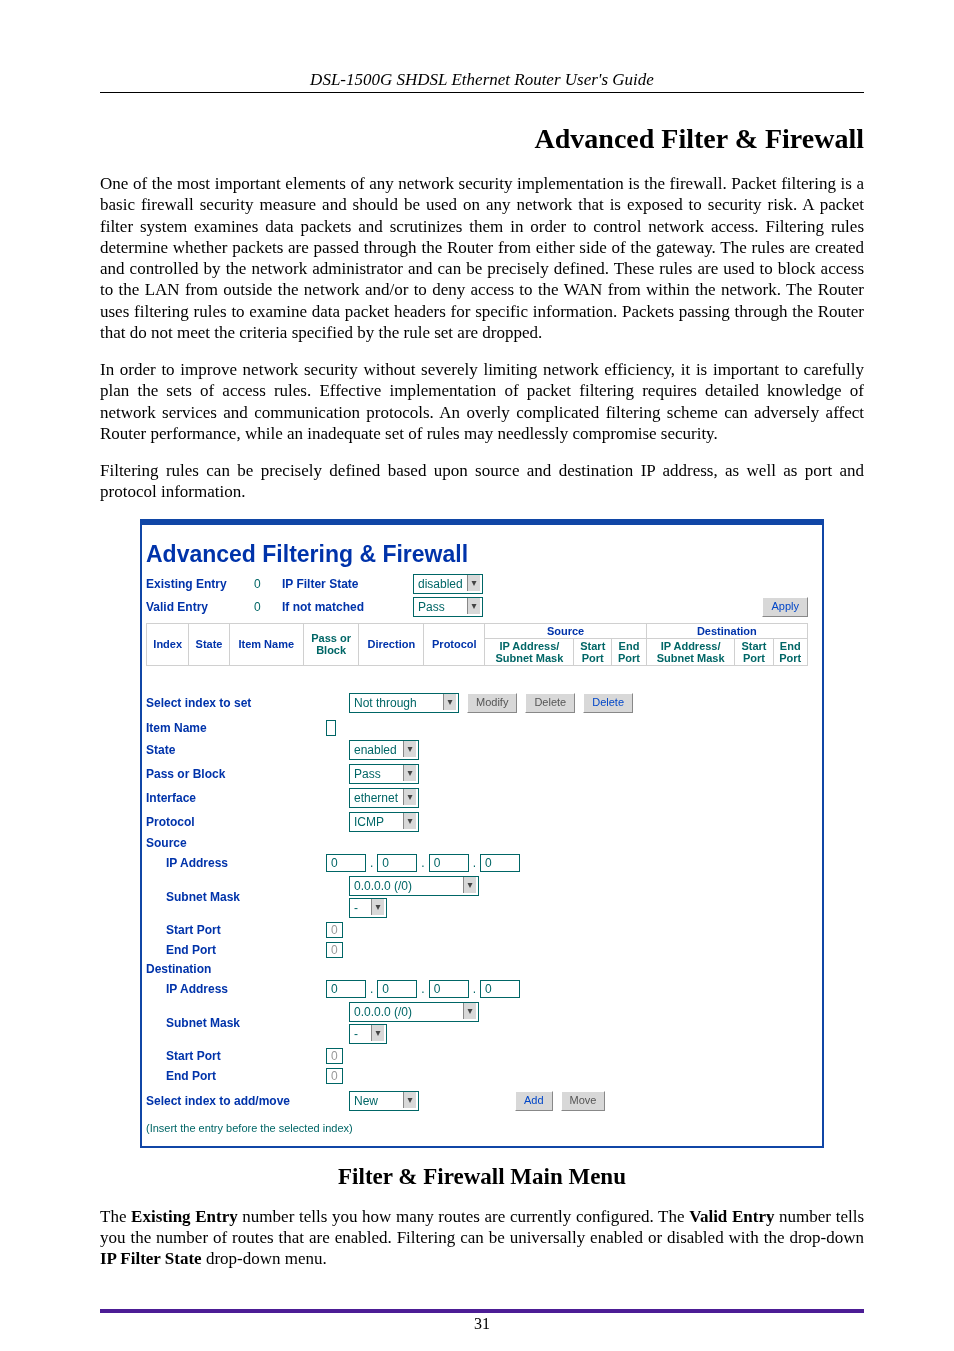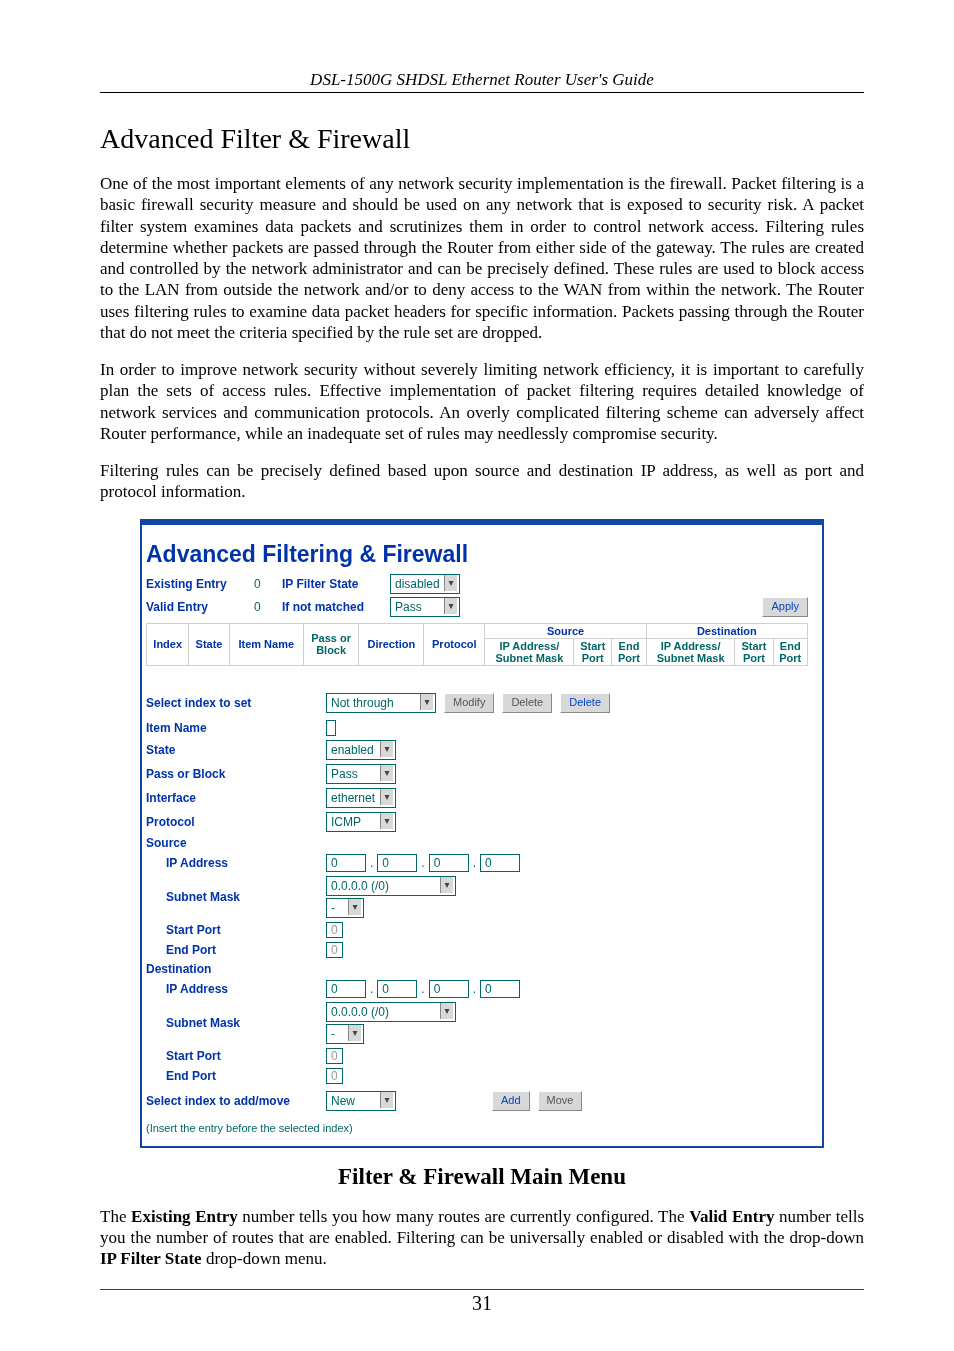--- a/index.html
+++ b/index.html
@@ -27,41 +27,42 @@
   .running-head{
     text-align:center;
     font-style:italic;
     font-size:17px;
     border-bottom:1px solid #000000;
     padding-bottom:2px;
     margin-bottom:30px;
   }
   h1.section{
     font-size:28px;
-    font-weight:normal;
+    font-weight:bold;
     margin:0 0 18px 0;
+    text-align:right;
   }
   p.body{
     font-size:17px;
     text-align:justify;
     margin:0 0 16px 0;
     line-height:1.25;
   }
   .caption{
     text-align:center;
     font-weight:bold;
     font-size:23px;
     margin:16px 0 16px 0;
   }
   .page-num{
     text-align:center;
-    border-top:1px solid #4c1d95;
-    font-size:20px;
+    border-top:4px solid #4c1d95;
+    font-size:16px;
     padding-top:2px;
-    margin-top:20px;
+    margin-top:40px;
   }
 
   
   .panel{
     width:680px;
     margin:12px auto 4px auto;
     border:2px solid #1046a6;
     font-family:Verdana,Arial,sans-serif;
     font-size:12px;
     color:#0033aa;
@@ -87,20 +88,21 @@
     border:1px solid #006666;
     color:#006666;
     padding:0 14px 0 4px;
     height:18px;
     line-height:16px;
     display:inline-flex;
     align-items:center;
     position:relative;
     background:#fff;
     min-width:50px;
+    margin-left:23px;
   }
   .sel::after{
     content:"▾";
     position:absolute;right:2px;top:0;
     font-size:10px;color:#444;
     background:#d8d8d8;
     width:12px;height:16px;line-height:16px;text-align:center;
     border-left:1px solid #888;
   }
   .tin{

